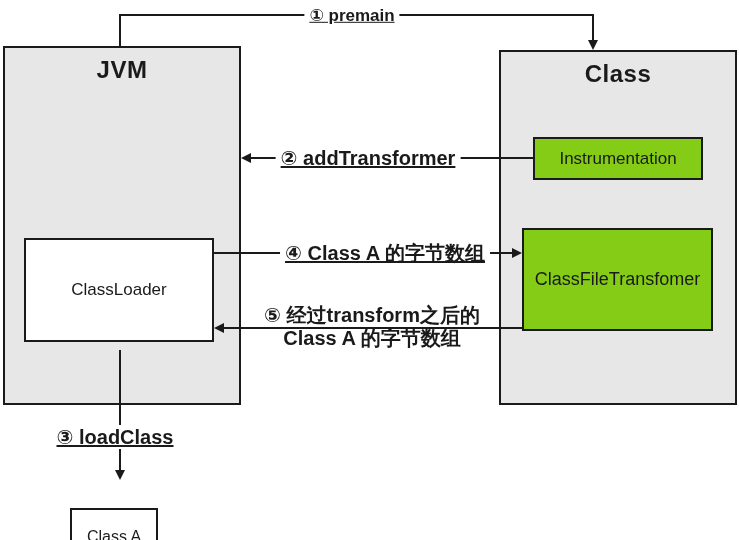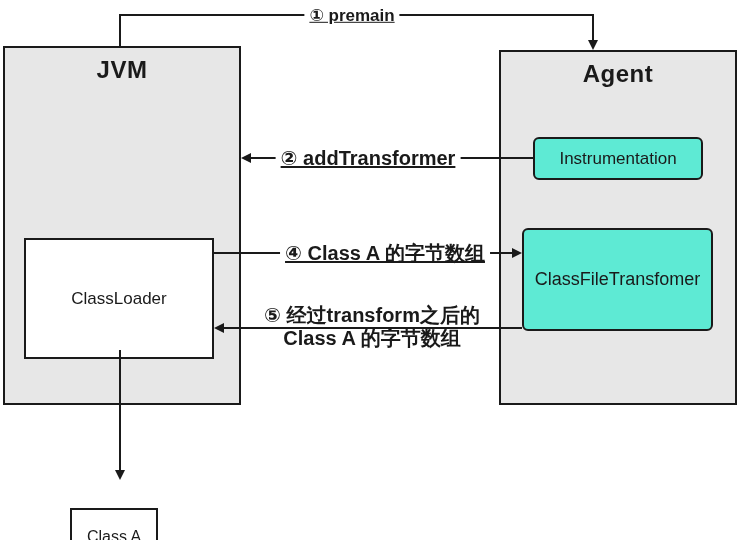--- a/index.html
+++ b/index.html
@@ -36,26 +36,26 @@
   .node {
     position: absolute;
     border: 2px solid #1a1a1a;
     box-sizing: border-box;
     display: flex;
     align-items: center;
     justify-content: center;
     text-align: center;
   }
   .node-white { background: #ffffff; }
-  .node-yellow { background: #5eead4; border-radius: 6px; }
+  .node-yellow { background: #84cc16; }
   #jvm-box    { left: 3px;   top: 46px;  width: 238px; height: 359px; }
   #agent-box  { left: 499px; top: 50px;  width: 238px; height: 355px; }
   #instrumentation-node { left: 533px; top: 137px; width: 170px; height: 43px;  font-size: 17px; }
   #classfiletransformer-node { left: 522px; top: 228px; width: 191px; height: 103px; font-size: 18px; }
-  #classloader-node   { left: 24px;  top: 238px; width: 190px; height: 121px; font-size: 17px; }
+  #classloader-node   { left: 24px;  top: 238px; width: 190px; height: 104px; font-size: 17px; }
   #classa-node        { left: 70px;  top: 508px; width: 88px; height: 57px;  font-size: 16px; }
   #connector-layer {
     position: absolute;
     left: 0; top: 0;
     width: 739px; height: 540px;
     pointer-events: none;
     z-index: 5;
   }
   .arrow-label {
     position: absolute;
@@ -85,21 +85,21 @@
 </head>
 <body>
 
 <div id="canvas">
 
   <div class="container-box" id="jvm-box">
     <div class="container-title">JVM</div>
   </div>
 
   <div class="container-box" id="agent-box">
-    <div class="container-title">Agent</div>
+    <div class="container-title">Class</div>
   </div>
 
   <div class="node node-yellow" id="instrumentation-node">
     <span>Instrumentation</span>
   </div>
 
   <div class="node node-yellow" id="classfiletransformer-node">
     <span>ClassFileTransfomer</span>
   </div>
 
@@ -126,20 +126,21 @@
     <polygon points="224,323 224,333 214,328" fill="#1a1a1a"></polygon>
 
     <path d="M120,350 L120,471" fill="none" stroke="#1a1a1a" stroke-width="2"></path>
     <polygon points="115,470 125,470 120,480" fill="#1a1a1a"></polygon>
   </svg>
 
   <div class="arrow-label label-bg" id="premain-label">① premain</div>
 
   <div class="arrow-label label-bg" id="addtransformer-label">② addTransformer</div>
 
+  <div class="arrow-label label-bg" id="loadclass-label">③ loadClass</div>
 
   <div class="arrow-label label-bg" id="classabytes-label">④ Class A 的字节数组</div>
 
   <div class="arrow-label" id="transformed-label">
     <span class="line">⑤ 经过transform之后的</span>
     <span class="line">Class A 的字节数组</span>
   </div>
 
 </div>
 

